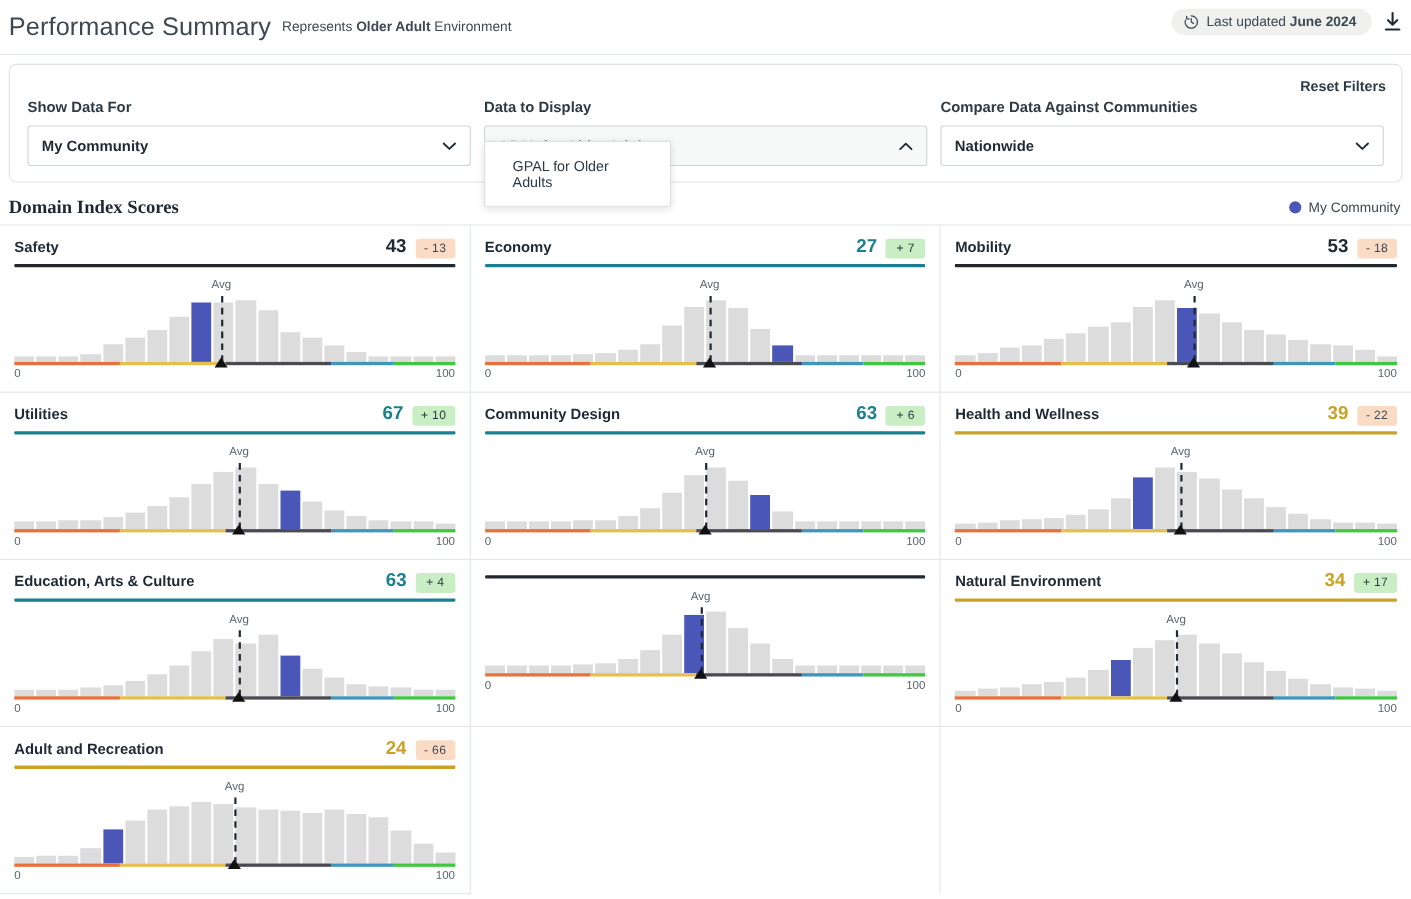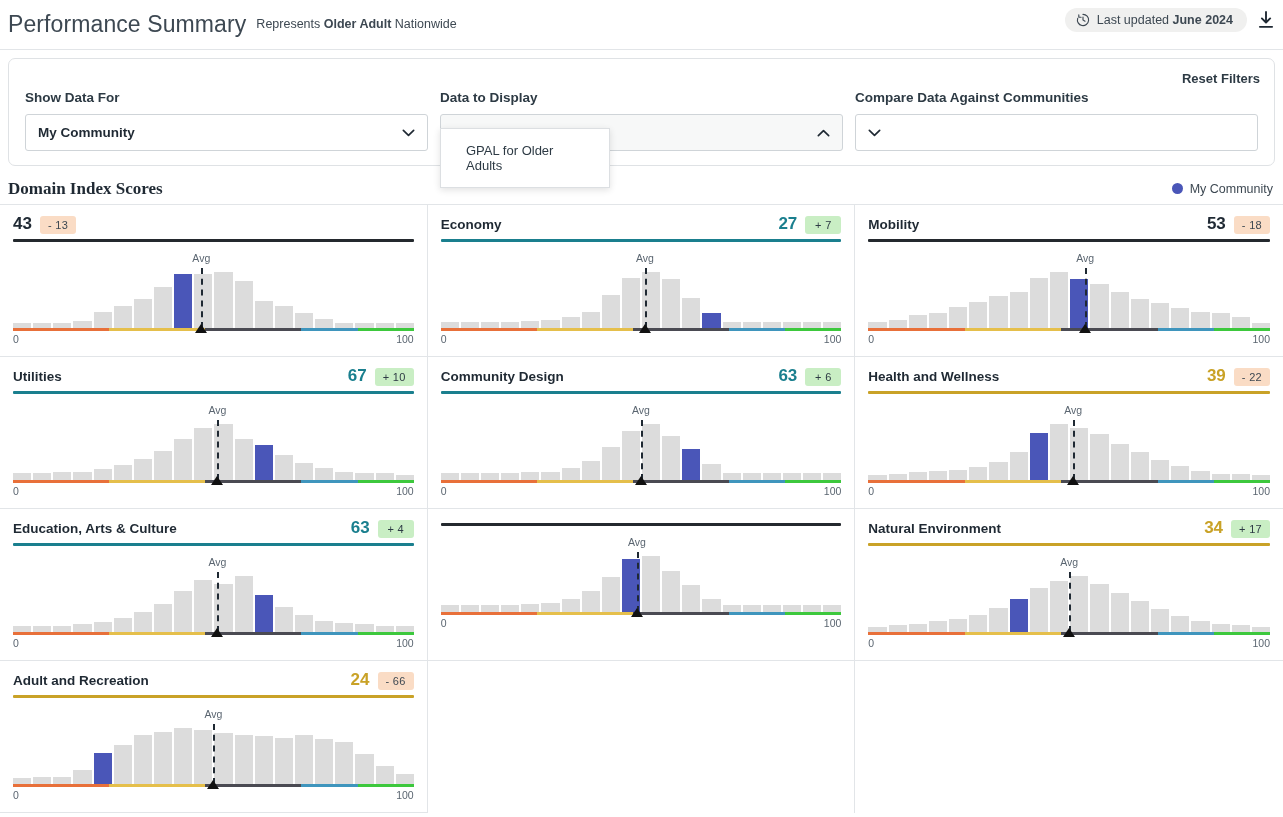--- a/index.html
+++ b/index.html
@@ -148,21 +148,21 @@
     border-right:1px solid #e2e5e8; height:152px;
   }
   .empty-card.last{ border-right:none; }
 </style>
 </head>
 <body>
 
 <div class="page-header">
   <div class="page-title">Performance Summary</div>
   <div class="page-subtitle">
-    <span>Represents </span><b>Older Adult</b><span> Nationwide</span>
+    <span>Represents </span><b>Older Adult</b><span> Environment</span>
   </div>
   <div class="header-right">
     <div class="updated-pill">
       <svg class="icon-clock" viewBox="0 0 16 16">
         <path d="M8 1.6a6.4 6.4 0 1 1-6.1 4.5" fill="none" stroke="#3d4852" stroke-width="1.3" stroke-linecap="round"></path>
         <path d="M3.2 2.2v2.6h2.6" fill="none" stroke="#3d4852" stroke-width="1.3" stroke-linecap="round" stroke-linejoin="round"></path>
         <path d="M8 4.6V8l2.3 1.4" fill="none" stroke="#3d4852" stroke-width="1.3" stroke-linecap="round"></path>
       </svg>
       <span><span>Last updated </span><b>June 2024</b></span>
     </div>
@@ -197,40 +197,42 @@
         </svg>
       </div>
       <div class="dropdown">
         <div class="dd-item">GPAL for Older Adults</div>
       </div>
     </div>
 
     <div class="filter-col">
       <div class="filter-label">Compare Data Against Communities</div>
       <div class="select-box">
+        <span class="val">Nationwide</span>
         <svg class="chev" viewBox="0 0 14 9">
           <path d="M1.2 1.6 7 7.2l5.8-5.6" fill="none" stroke="#1f2933" stroke-width="1.9" stroke-linecap="round" stroke-linejoin="round"></path>
         </svg>
       </div>
     </div>
 
   </div>
 </div>
 
 <div class="section-row">
   <div class="section-title">Domain Index Scores</div>
   <div class="legend">
     <span class="legend-dot"></span>
     <span>My Community</span>
   </div>
 </div>
 
 <div class="grid" id="card-grid">
     <div class="card">
       <div class="card-head">
+        <div class="card-name">Safety</div>
         <div class="card-score" style="color: rgb(31, 41, 51);">43</div>
         <div class="badge neg">- 13</div>
       </div>
       <div class="card-rule" style="background: rgb(36, 41, 46);"></div>
       <div class="chart">
         <div class="bars">
           <div class="bar" style="height: 5px;"></div>
           <div class="bar" style="height: 5px;"></div>
           <div class="bar" style="height: 5px;"></div>
           <div class="bar" style="height: 7px;"></div>

